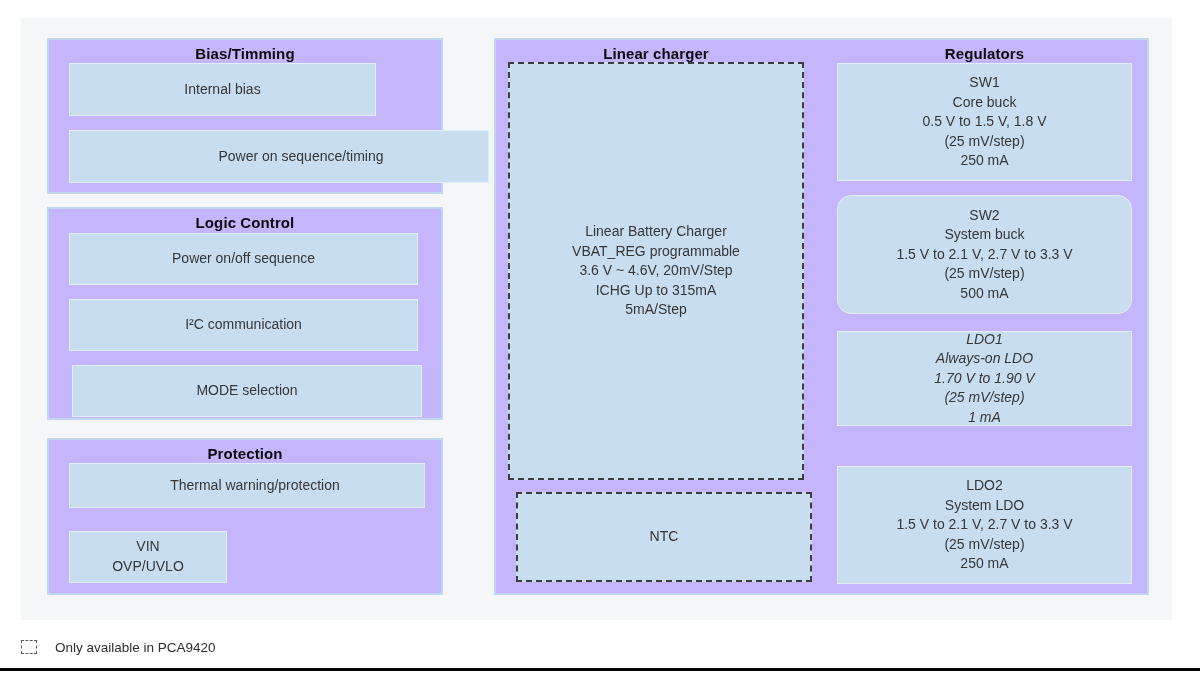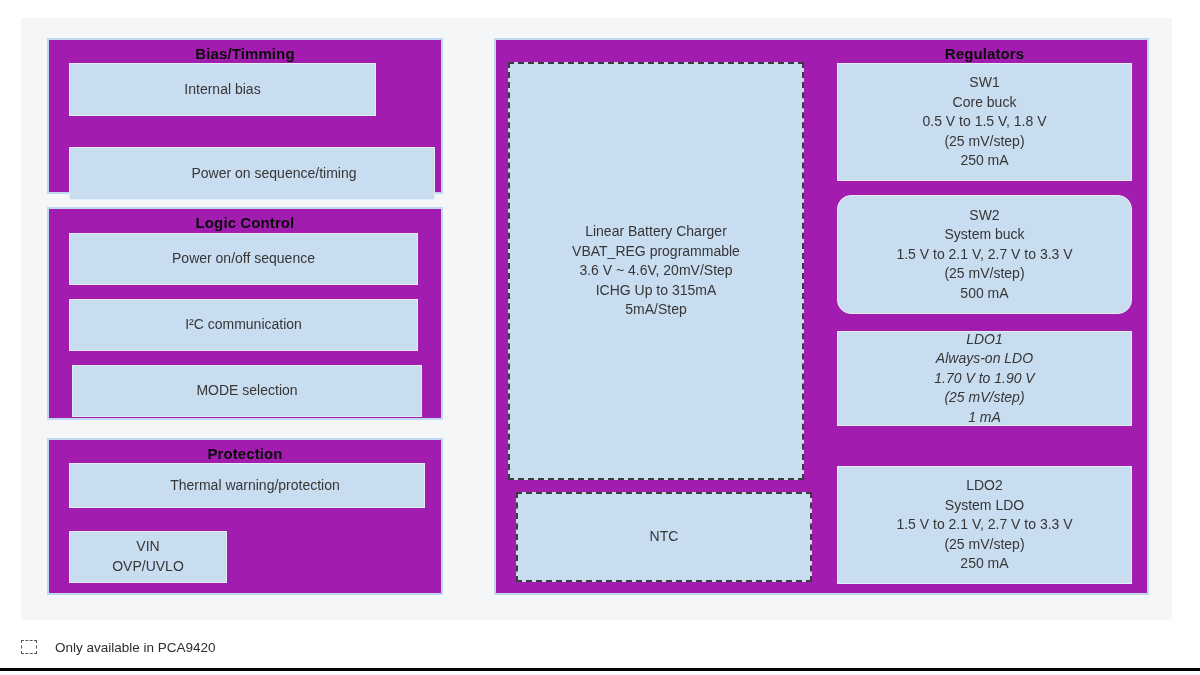--- a/index.html
+++ b/index.html
@@ -6,21 +6,21 @@
   html,body { background:#ffffff; }
   body { font-family:"Liberation Sans", sans-serif; }
   .canvas {
     position:relative; width:1200px; height:675px; background:#ffffff; overflow:hidden;
   }
   .content-bg {
     position:absolute; left:21px; top:18px; width:1151px; height:602px;
     background:#f4f6f8;
   }
   .panel {
-    position:absolute; background:#a21caf; border:2px solid #c0d8ef;
+    position:absolute; background:#c4b5fd; border:2px solid #c0d8ef;
   }
   .panel-title {
     position:absolute; top:5px; left:0; right:0; text-align:center;
     font-weight:bold; font-size:15px; color:#0b0b0b; letter-spacing:0.1px;
   }
   .panel-title.sub { right:auto; }
   .ibox {
     position:absolute; background:#c9ddf1; border:1px solid #e3edf8;
     display:flex; align-items:center; justify-content:center;
     text-align:center; font-size:14px; color:#363636;
@@ -44,38 +44,39 @@
 </head>
 <body>
 
 <div class="canvas">
 
   <div class="content-bg"></div>
 
   <section class="panel" style="left:47px; top:38px; width:396px; height:156px;">
     <div class="panel-title">Bias/Timming</div>
     <div class="ibox" style="left:20px; top:23px; width:307px; height:53px;">Internal bias</div>
-    <div class="ibox" style="left:20px; top:107px; width:366px; height:53px;padding-left:44px;">Power on sequence/timing</div>
+    <div class="ibox" style="left:20px; top:90px; width:420px; height:53px;padding-left:44px;">Power on sequence/timing</div>
   </section>
 
   <section class="panel" style="left:47px; top:207px; width:396px; height:213px;">
     <div class="panel-title">Logic Control</div>
     <div class="ibox" style="left:20px; top:24px; width:349px; height:52px;">Power on/off sequence</div>
     <div class="ibox" style="left:20px; top:90px; width:349px; height:52px;">I²C communication</div>
     <div class="ibox" style="left:23px; top:156px; width:350px; height:52px;">MODE selection</div>
   </section>
 
   <section class="panel" style="left:47px; top:438px; width:396px; height:157px;">
     <div class="panel-title">Protection</div>
     <div class="ibox" style="left:20px; top:23px; width:356px; height:45px;padding-left:16px;">Thermal warning/protection</div>
     <div class="ibox" style="left:20px; top:91px; width:158px; height:52px;">VIN
 OVP/UVLO</div>
   </section>
 
   <section class="panel" style="left:494px; top:38px; width:655px; height:557px;">
+    <div class="panel-title sub" style="left:12px; width:296px;">Linear charger</div>
     <div class="panel-title sub" style="left:341px; width:295px;">Regulators</div>
 
     <div class="ibox dashed" style="left:12px; top:22px; width:296px; height:418px;">Linear Battery Charger
 VBAT_REG programmable
 3.6 V ~ 4.6V, 20mV/Step
 ICHG Up to 315mA
 5mA/Step</div>
     <div class="ibox dashed" style="left:20px; top:452px; width:296px; height:90px;">NTC</div>
 
     <div class="ibox" style="left:341px; top:23px; width:295px; height:118px;">SW1

